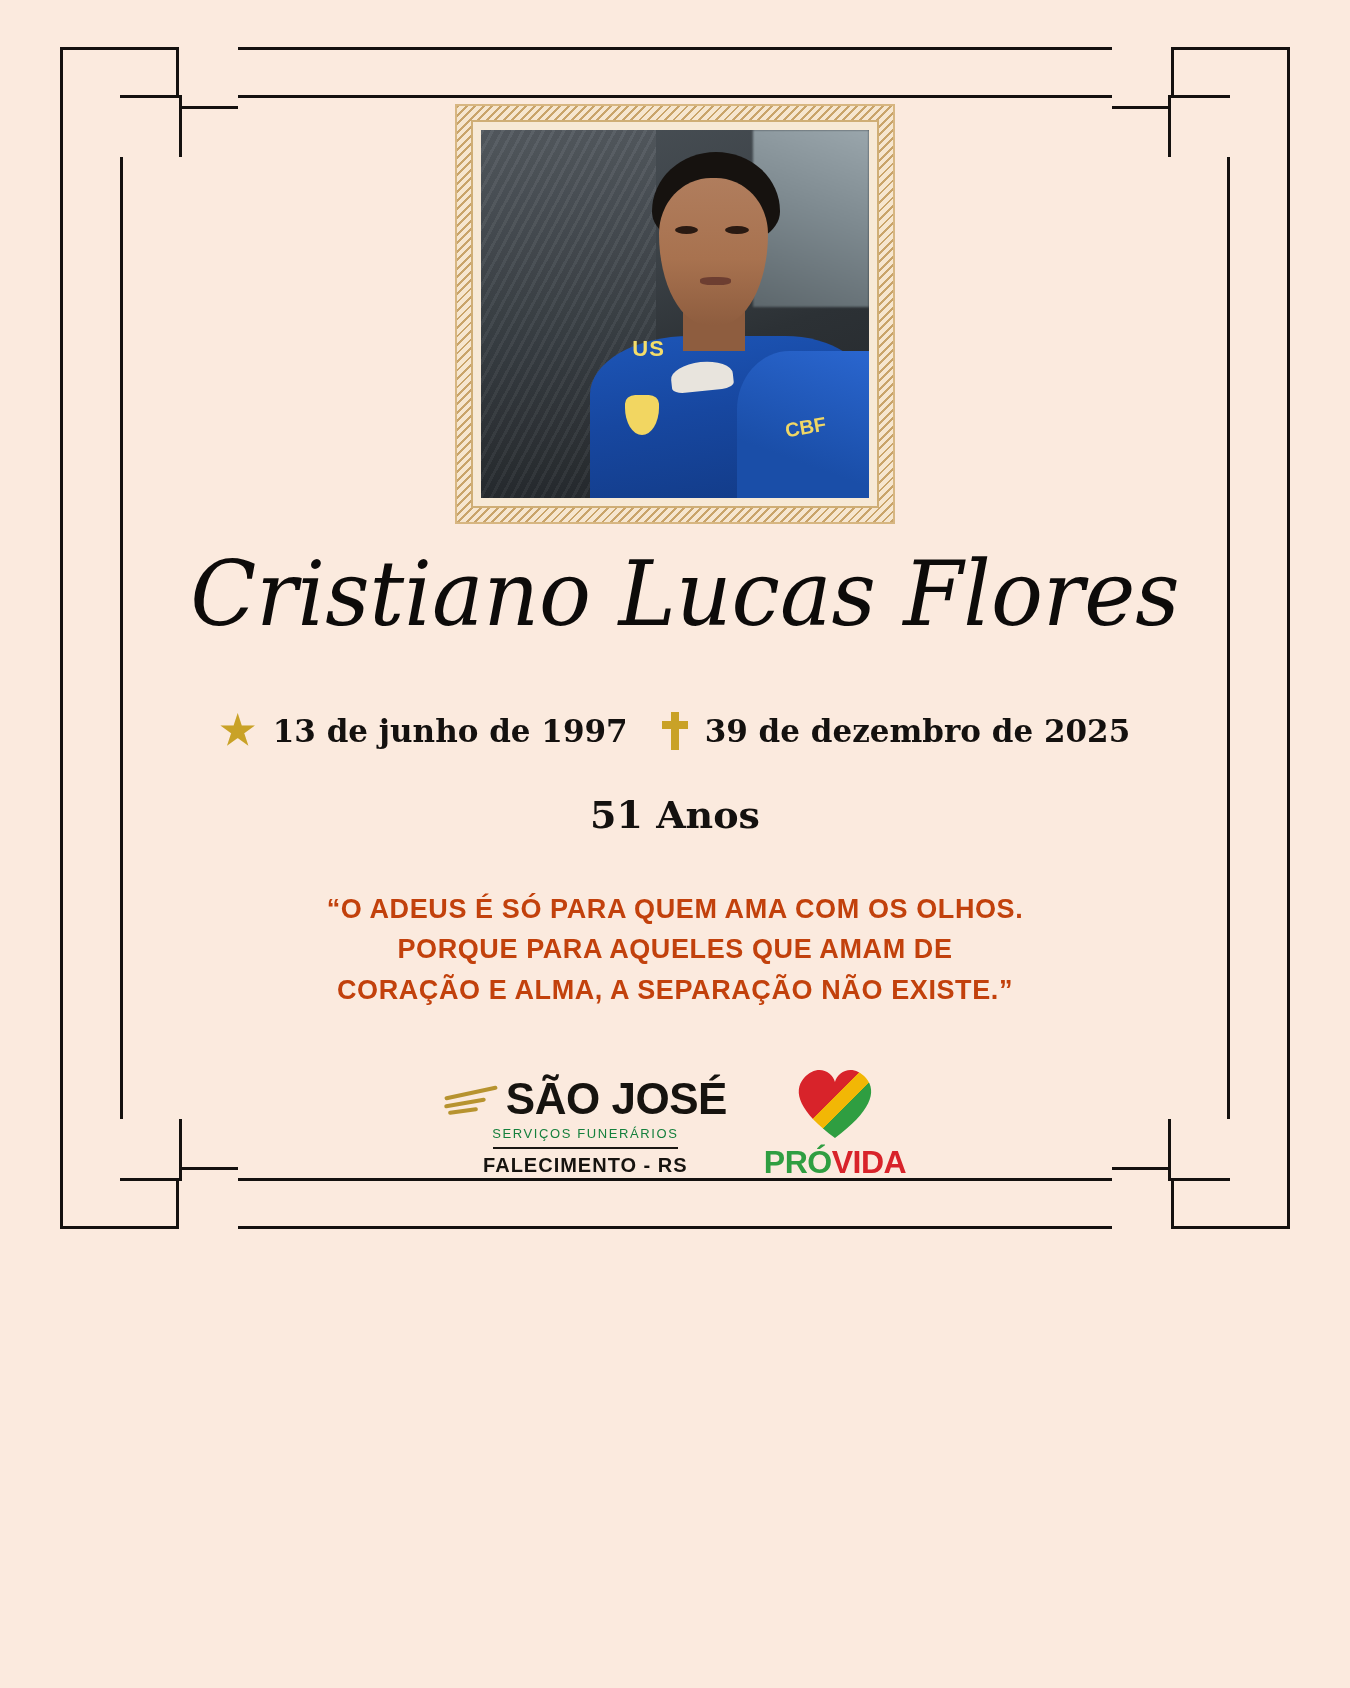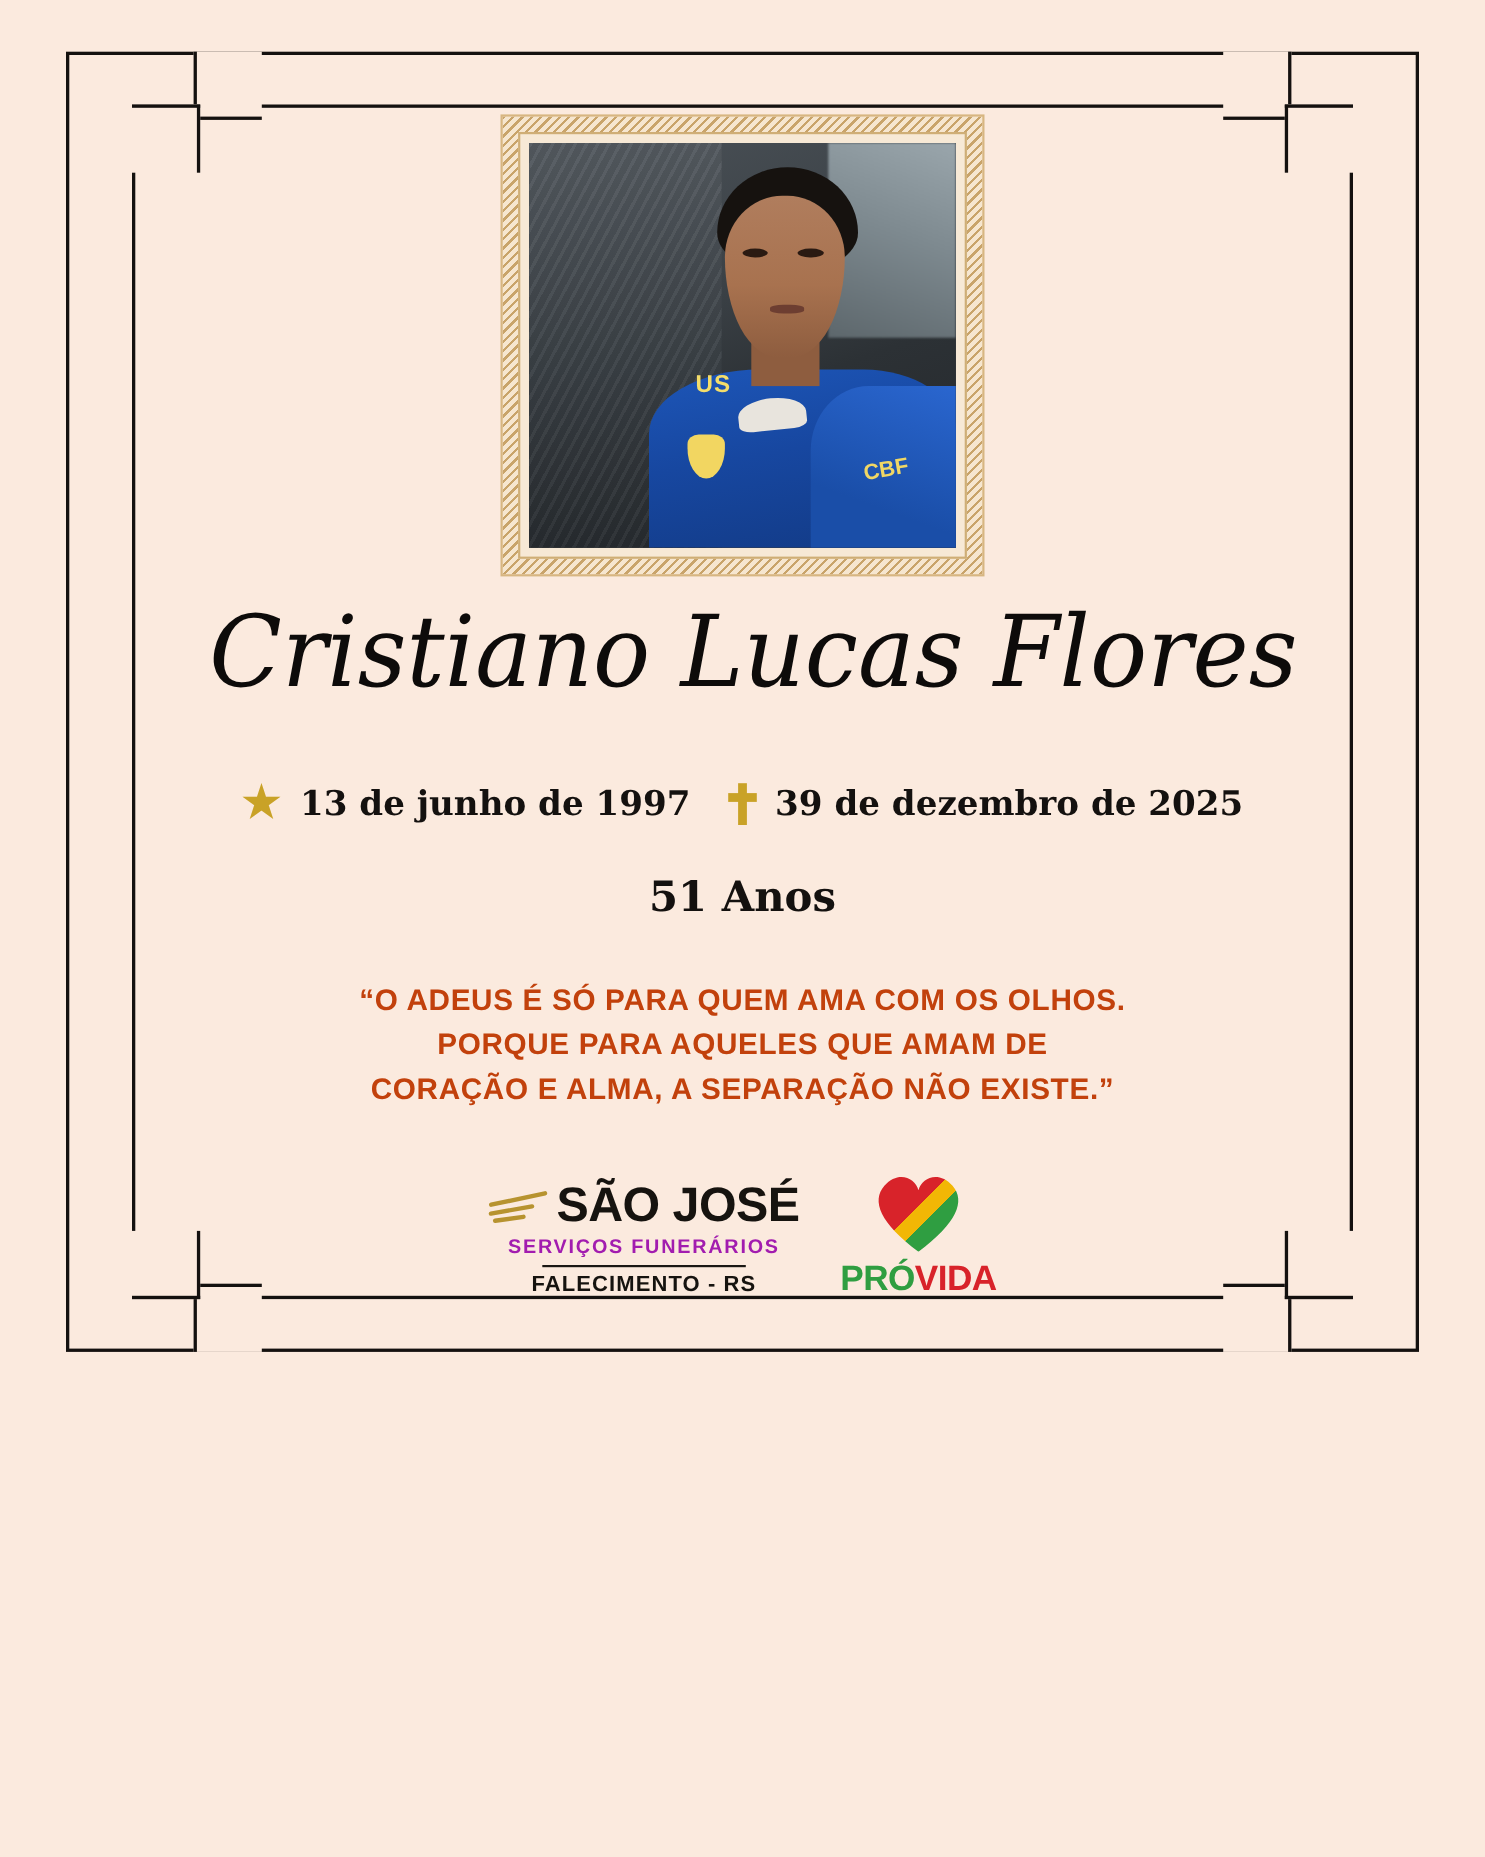--- a/index.html
+++ b/index.html
@@ -311,22 +311,22 @@
     background: #b7932f; border-radius: 3px; transform: rotate(-8deg);
     display: block;
   }
   .sj-name {
     font-size: 44px; font-weight: bold; color: #16130f;
     letter-spacing: -0.5px;
     font-family: "Liberation Sans", sans-serif;
   }
   .sj-sub {
     margin-top: 2px;
-    font-size: 18px; font-weight: bold; letter-spacing: 1.6px;
-    color: #a21caf;
+    font-size: 13px; font-weight: normal; letter-spacing: 1.6px;
+    color: #15803d;
     text-transform: uppercase;
   }
   .sj-rule { width: 185px; height: 2px; background: #1a1713; margin: 6px auto 5px; }
   .sj-city {
     font-size: 20px; font-weight: bold; letter-spacing: 1px; color: #16130f;
   }
 
   .logo-pv { text-align: center; padding-top: 2px; }
   .pv-heart {
     width: 86px; height: 78px; margin: 0 auto 2px;

